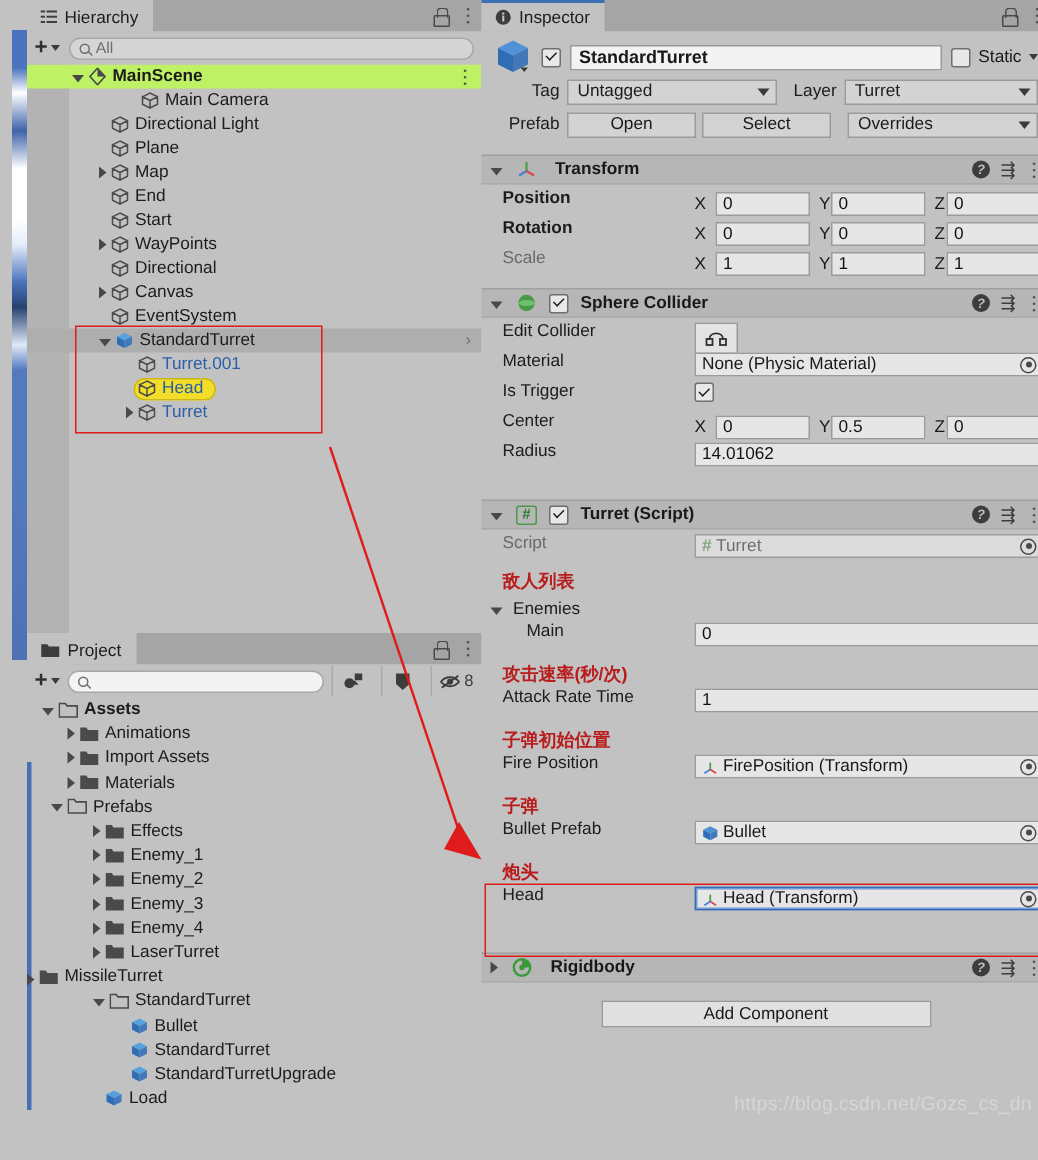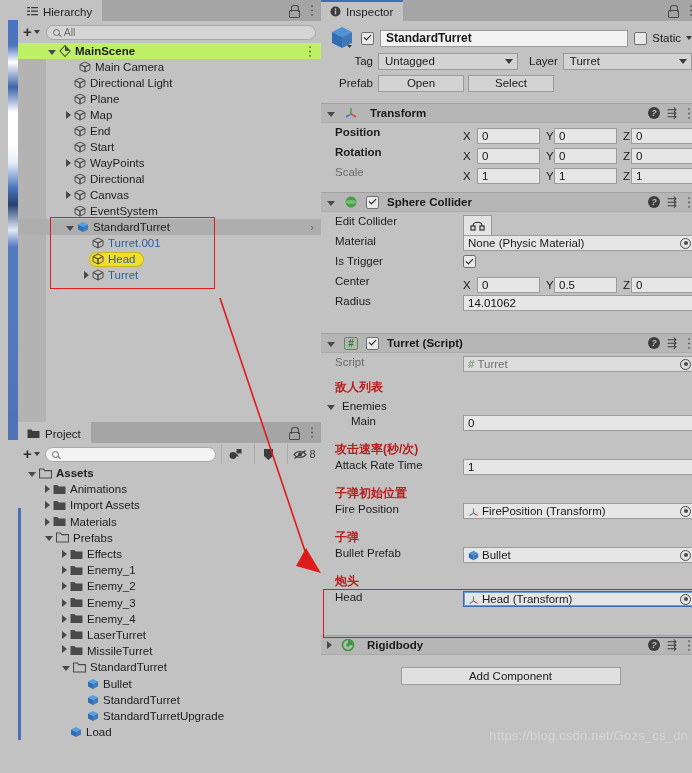--- a/index.html
+++ b/index.html
@@ -244,21 +244,21 @@
               <i class="tri open"></i>
               <svg class="scene-ico" viewBox="0 0 12 12">
                 <path d="M6 0.5 L11 6 L6 11.5 L1 6 Z" fill="none" stroke="#4a4a4a" stroke-width="1.1"></path>
                 <path d="M6 0.5 L11 6 L6 6 Z" fill="#4a4a4a"></path>
               </svg>
               <span class="bold">MainScene</span>
             </span>
             <span class="kebab" style="position:absolute;right:6px;">⋯</span>
           </div>
           <div class="row">
-            <span style="display:flex;align-items:center;padding-left:53px;">
+            <span style="display:flex;align-items:center;padding-left:68px;">
               <i class="tri blank"></i>
               <svg class="cube-out" viewBox="0 0 12 12">
                 <path d="M6 1 L11 3.5 L6 6 L1 3.5 Z M1 3.5 L6 6 L6 11 L1 8.5 Z M11 3.5 L6 6 L6 11 L11 8.5 Z" fill="none" stroke="#4d4d4d" stroke-width="1"></path>
               </svg>
               <span class="">Main Camera</span>
             </span>
           </div>
           <div class="row">
             <span style="display:flex;align-items:center;padding-left:48px;">
               <i class="tri blank"></i>
@@ -466,21 +466,21 @@
           <div class="row">
             <span style="display:flex;align-items:center;padding-left:27px;">
               <i class="tri"></i>
               <svg class="folder" viewBox="0 0 13 11">
                 <path d="M0.5 1 h4 l1.2 1.6 h6.8 v7.4 h-12 z" fill="#4a4a4a"></path>
               </svg>
               <span class="">Materials</span>
             </span>
           </div>
           <div class="row">
-            <span style="display:flex;align-items:center;padding-left:27px;justify-content:center;">
+            <span style="display:flex;align-items:center;padding-left:16px;justify-content:center;">
               <i class="tri open"></i>
               <svg class="folder" viewBox="0 0 13 11">
                 <path d="M0.5 1 h4 l1.2 1.6 h6.8 v7.4 h-12 z" fill="none" stroke="#4a4a4a" stroke-width="1.1"></path>
               </svg>
               <span class="">Prefabs</span>
             </span>
           </div>
           <div class="row">
             <span style="display:flex;align-items:center;padding-left:44px;">
               <i class="tri"></i>
@@ -529,21 +529,21 @@
           <div class="row">
             <span style="display:flex;align-items:center;padding-left:44px;">
               <i class="tri"></i>
               <svg class="folder" viewBox="0 0 13 11">
                 <path d="M0.5 1 h4 l1.2 1.6 h6.8 v7.4 h-12 z" fill="#4a4a4a"></path>
               </svg>
               <span class="">LaserTurret</span>
             </span>
           </div>
           <div class="row">
-            <span style="display:flex;align-items:flex-start;padding-left:44px;">
+            <span style="display:flex;align-items:flex-end;">
               <i class="tri"></i>
               <svg class="folder" viewBox="0 0 13 11">
                 <path d="M0.5 1 h4 l1.2 1.6 h6.8 v7.4 h-12 z" fill="#4a4a4a"></path>
               </svg>
               <span class="">MissileTurret</span>
             </span>
           </div>
           <div class="row">
             <span style="display:flex;align-items:center;padding-left:44px;">
               <i class="tri open"></i>
@@ -675,20 +675,24 @@
         </div>
       </div>
 
       <div class="tl-row">
         <span class="lbl-r" style="width:44px;text-align:right">Prefab</span>
         <div class="btn" style="width:86px">
           <span>Open</span>
         </div>
         <div class="btn" style="width:86px;margin-left:-1px">
           <span>Select</span>
+        </div>
+        <div class="dd" style="flex:1;margin-left:6px">
+          <span>Overrides</span>
+          <i class="arr"></i>
         </div>
       </div>
     </div>
 
     <div style="position:absolute;left:0;right:0;top:103px;">
       <div class="comp-hdr">
         <i class="tri open"></i>
         <svg width="14" height="14" viewBox="0 0 14 14">
           <line x1="7" y1="8" x2="7" y2="2" stroke="#4aa04a" stroke-width="1.5"></line>
           <line x1="7" y1="8" x2="2" y2="11" stroke="#4a7ed6" stroke-width="1.5"></line>

